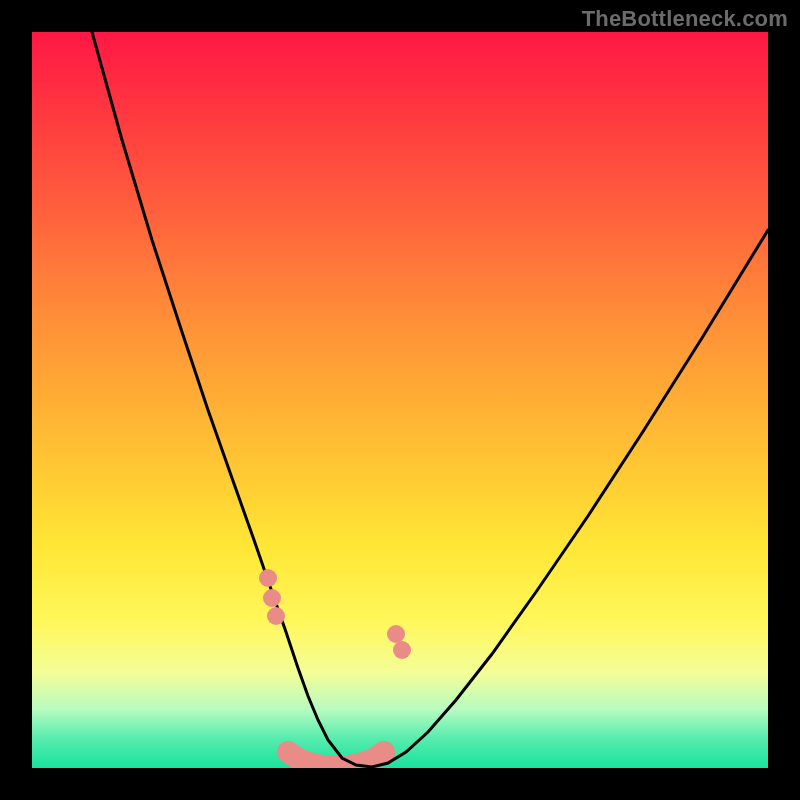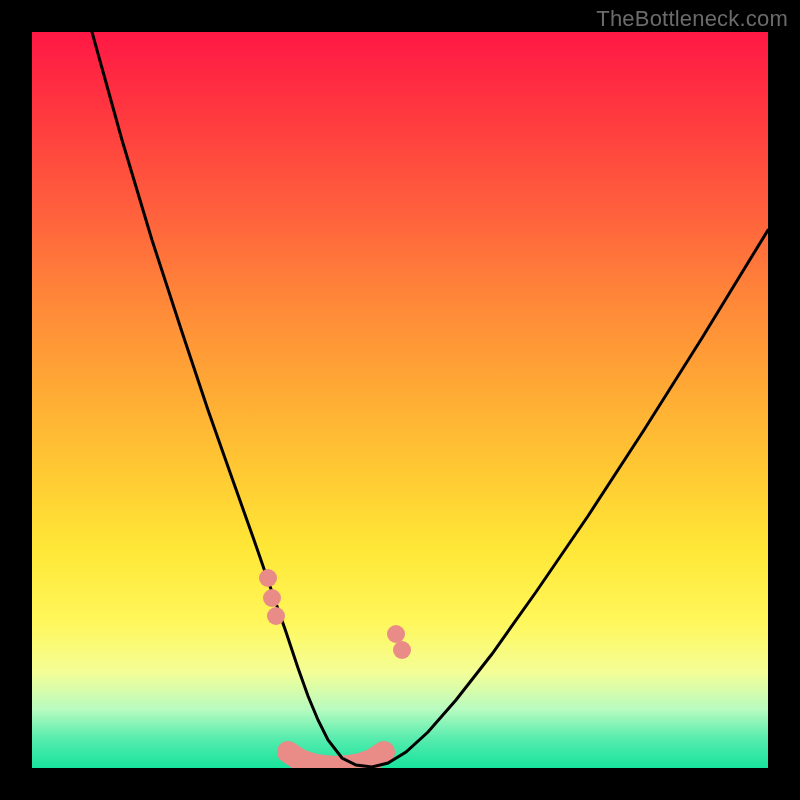--- a/index.html
+++ b/index.html
@@ -40,21 +40,21 @@
       #57ecae 96%,
       #18e39c 100%
     );
   }
   .watermark {
     position: absolute;
     top: 6px;
     right: 12px;
     color: #6b6b6b;
     font-size: 22px;
-    font-weight: 400;
+    font-weight: 700;
     letter-spacing: 0.2px;
     user-select: none;
   }
   svg.curve {
     position: absolute;
     left: 0;
     top: 0;
     width: 736px;
     height: 736px;
   }

